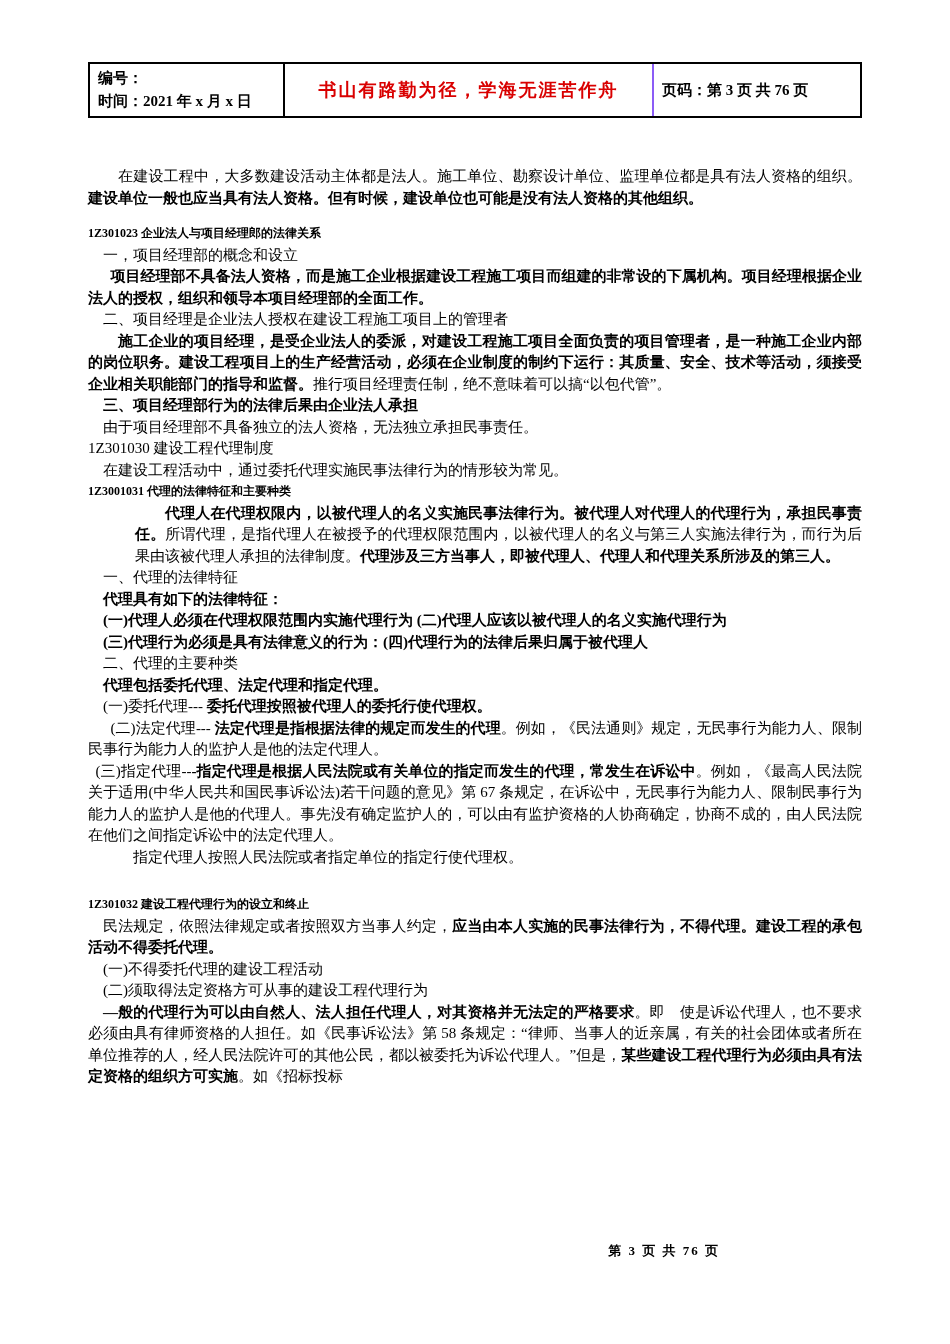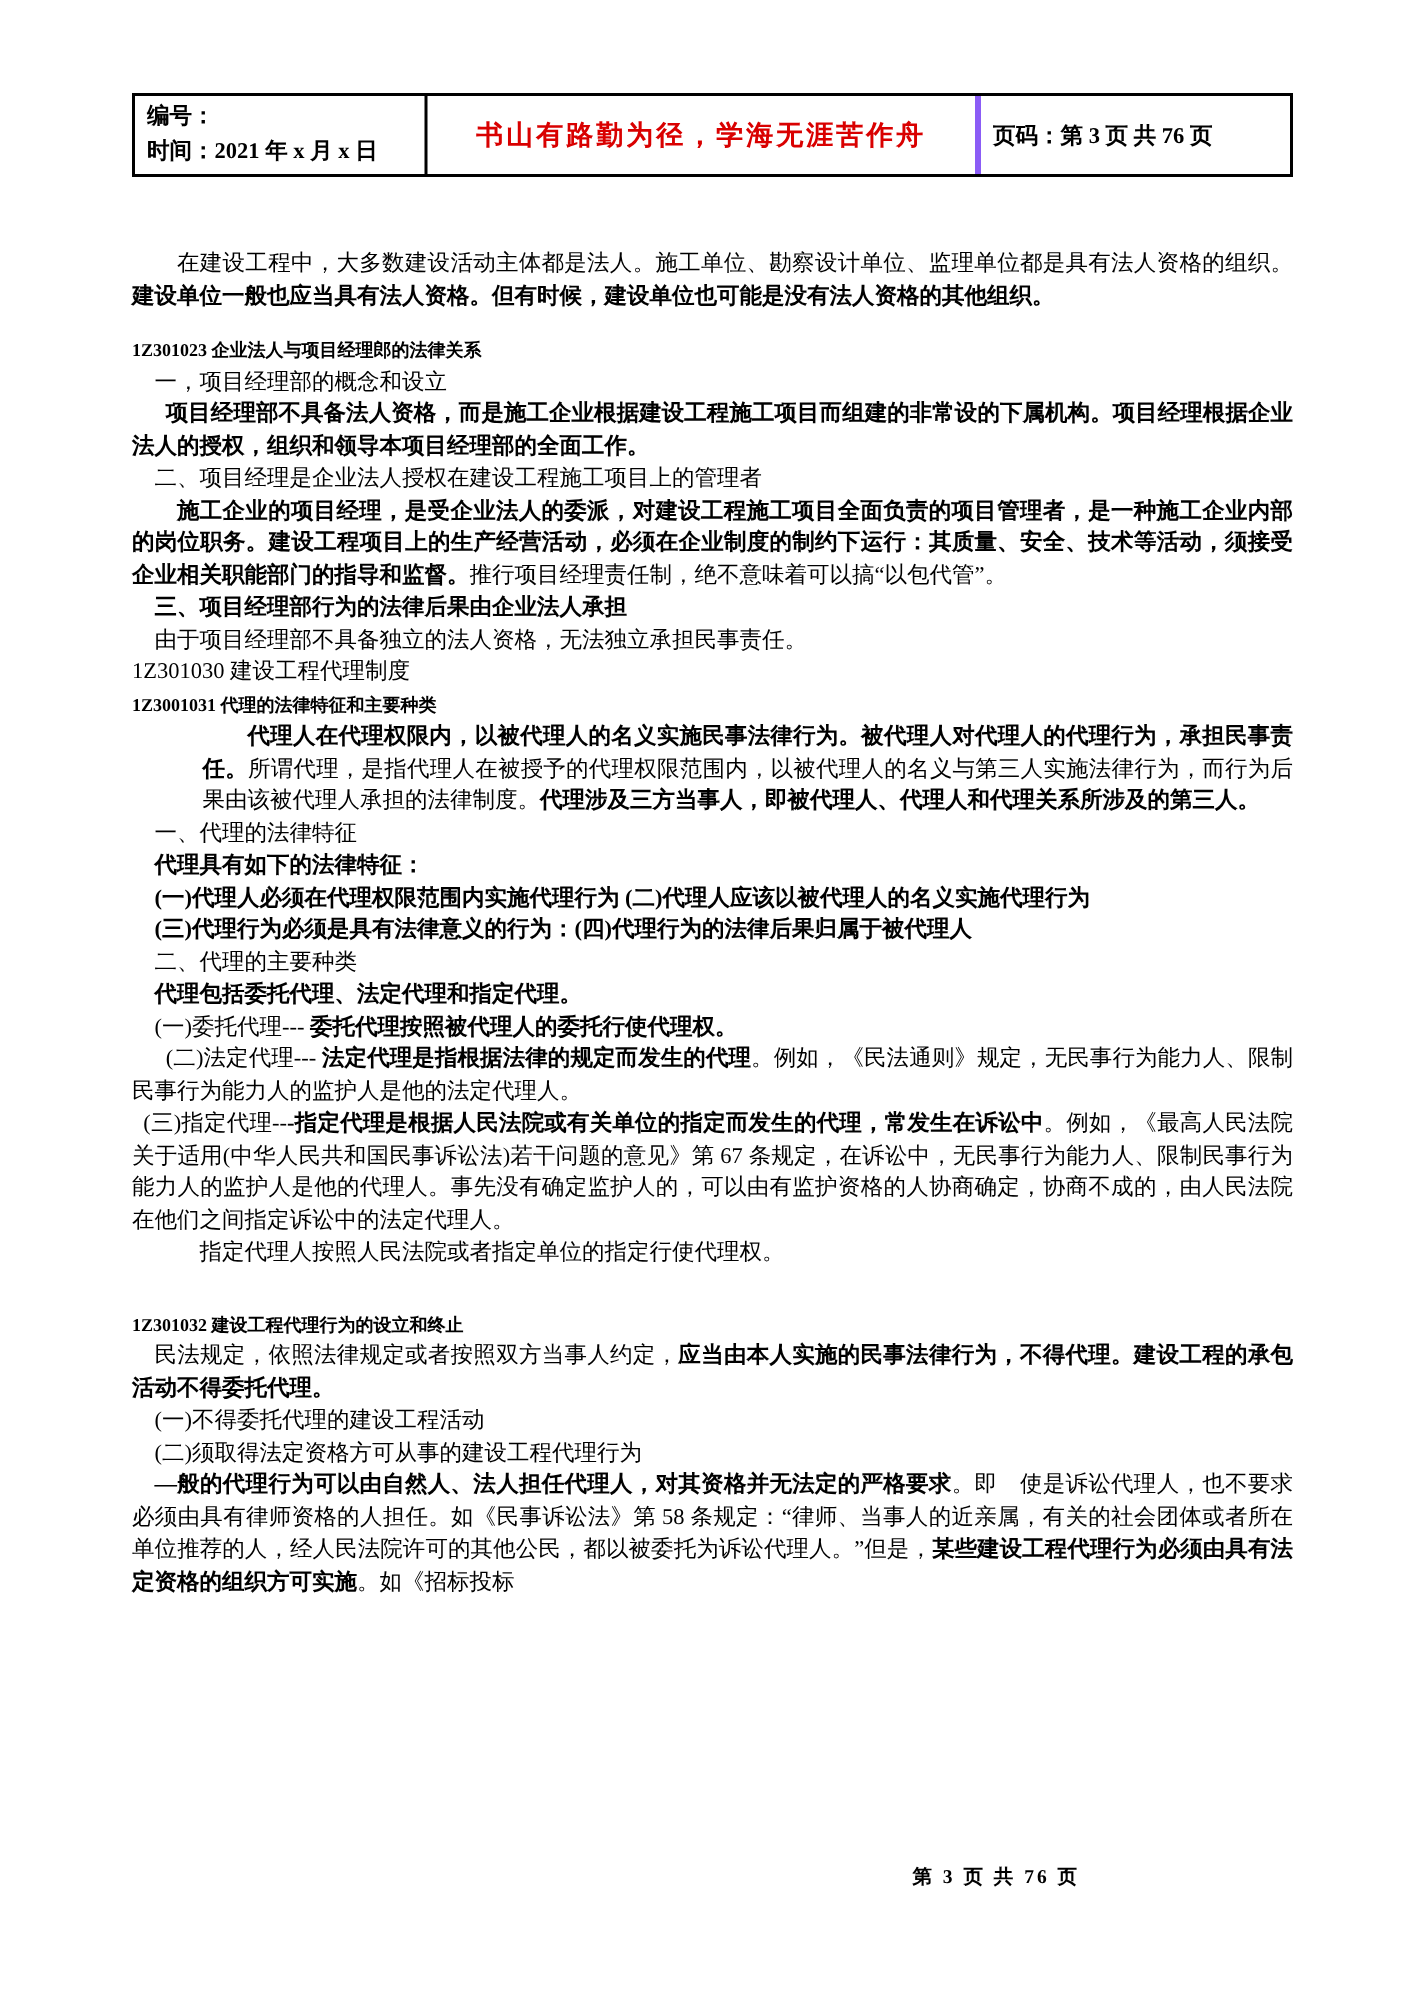--- a/index.html
+++ b/index.html
@@ -33,21 +33,21 @@
   }
   .header-cell.num {
     width: 195px;
     border-right: 2px solid #000000;
     font-size: 15px;
     font-weight: bold;
     line-height: 23px;
   }
   .header-cell.motto {
     width: 369px;
-    border-right: 4px solid #8b5cf6;
+    border-right: 2px solid #8b5cf6;
     align-items: center;
     justify-content: center;
     font-size: 18px;
     font-weight: bold;
     letter-spacing: 2px;
     text-align: center;
   }
   .header-cell.pageinfo {
     flex: 1;
     font-size: 15px;
@@ -101,20 +101,21 @@
   <div class="doc-body">
       <p style="text-indent: 2em;"><span>在建设工程中，大多数建设活动主体都是法人。施工单位、勘察设计单位、监理单位都是具有法人资格的组织。</span><span class="b">建设单位一般也应当具有法人资格。但有时候，建设单位也可能是没有法人资格的其他组织。</span></p>
       <p class="heading" style="text-indent: 0em; margin-top: 14px;"><span class="b">1Z301023 企业法人与项目经理郎的法律关系</span></p>
       <p style="text-indent: 1em;"><span>一，项目经理部的概念和设立</span></p>
       <p style="text-indent: 1.5em;"><span class="b">项目经理部不具备法人资格，而是施工企业根据建设工程施工项目而组建的非常设的下属机构。项目经理根据企业法人的授权，组织和领导本项目经理部的全面工作。</span></p>
       <p style="text-indent: 1em;"><span>二、项目经理是企业法人授权在建设工程施工项目上的管理者</span></p>
       <p style="text-indent: 2em;"><span class="b">施工企业的项目经理，是受企业法人的委派，对建设工程施工项目全面负责的项目管理者，是一种施工企业内部的岗位职务。建设工程项目上的生产经营活动，必须在企业制度的制约下运行：其质量、安全、技术等活动，须接受企业相关职能部门的指导和监督。</span><span>推行项目经理责任制，绝不意味着可以搞“以包代管”。</span></p>
       <p style="text-indent: 1em;"><span class="b">三、项目经理部行为的法律后果由企业法人承担</span></p>
       <p style="text-indent: 1em;"><span>由于项目经理部不具备独立的法人资格，无法独立承担民事责任。</span></p>
       <p style="text-indent: 0em;"><span>1Z301030  建设工程代理制度</span></p>
+      <p style="text-indent: 1em;"><span>在建设工程活动中，通过委托代理实施民事法律行为的情形较为常见。</span></p>
       <p class="heading" style="text-indent: 0em;"><span class="b">1Z3001031 代理的法律特征和主要种类</span></p>
       <p style="text-indent: 2em; margin-left: 47px;"><span class="b">代理人在代理权限内，以被代理人的名义实施民事法律行为。被代理人对代理人的代理行为，承担民事责任。</span><span>所谓代理，是指代理人在被授予的代理权限范围内，以被代理人的名义与第三人实施法律行为，而行为后果由该被代理人承担的法律制度。</span><span class="b">代理涉及三方当事人，即被代理人、代理人和代理关系所涉及的第三人。</span></p>
       <p style="text-indent: 1em;"><span>一、代理的法律特征</span></p>
       <p style="text-indent: 1em;"><span class="b">代理具有如下的法律特征：</span></p>
       <p style="text-indent: 1em;"><span class="b">(一)代理人必须在代理权限范围内实施代理行为 (二)代理人应该以被代理人的名义实施代理行为</span></p>
       <p style="text-indent: 1em;"><span class="b">(三)代理行为必须是具有法律意义的行为：(四)代理行为的法律后果归属于被代理人</span></p>
       <p style="text-indent: 1em;"><span>二、代理的主要种类</span></p>
       <p style="text-indent: 1em;"><span class="b">代理包括委托代理、法定代理和指定代理。</span></p>
       <p style="text-indent: 1em;"><span>(一)委托代理--- </span><span class="b">委托代理按照被代理人的委托行使代理权。</span></p>
       <p style="text-indent: 1.5em;"><span>(二)法定代理--- </span><span class="b">法定代理是指根据法律的规定而发生的代理</span><span>。例如，《民法通则》规定，无民事行为能力人、限制民事行为能力人的监护人是他的法定代理人。</span></p>

